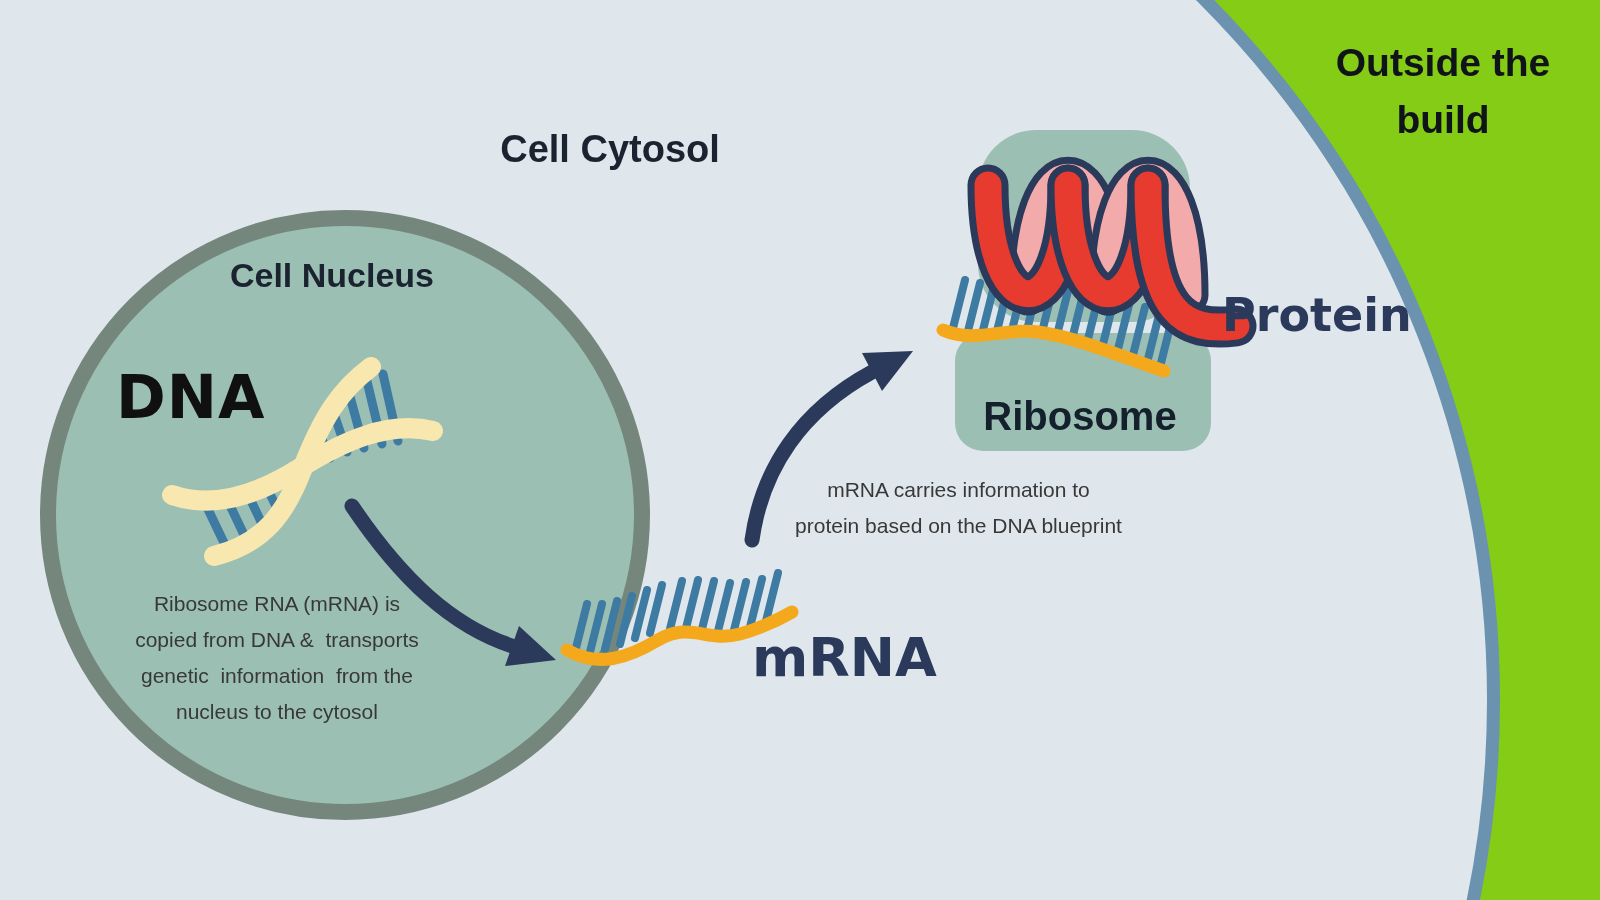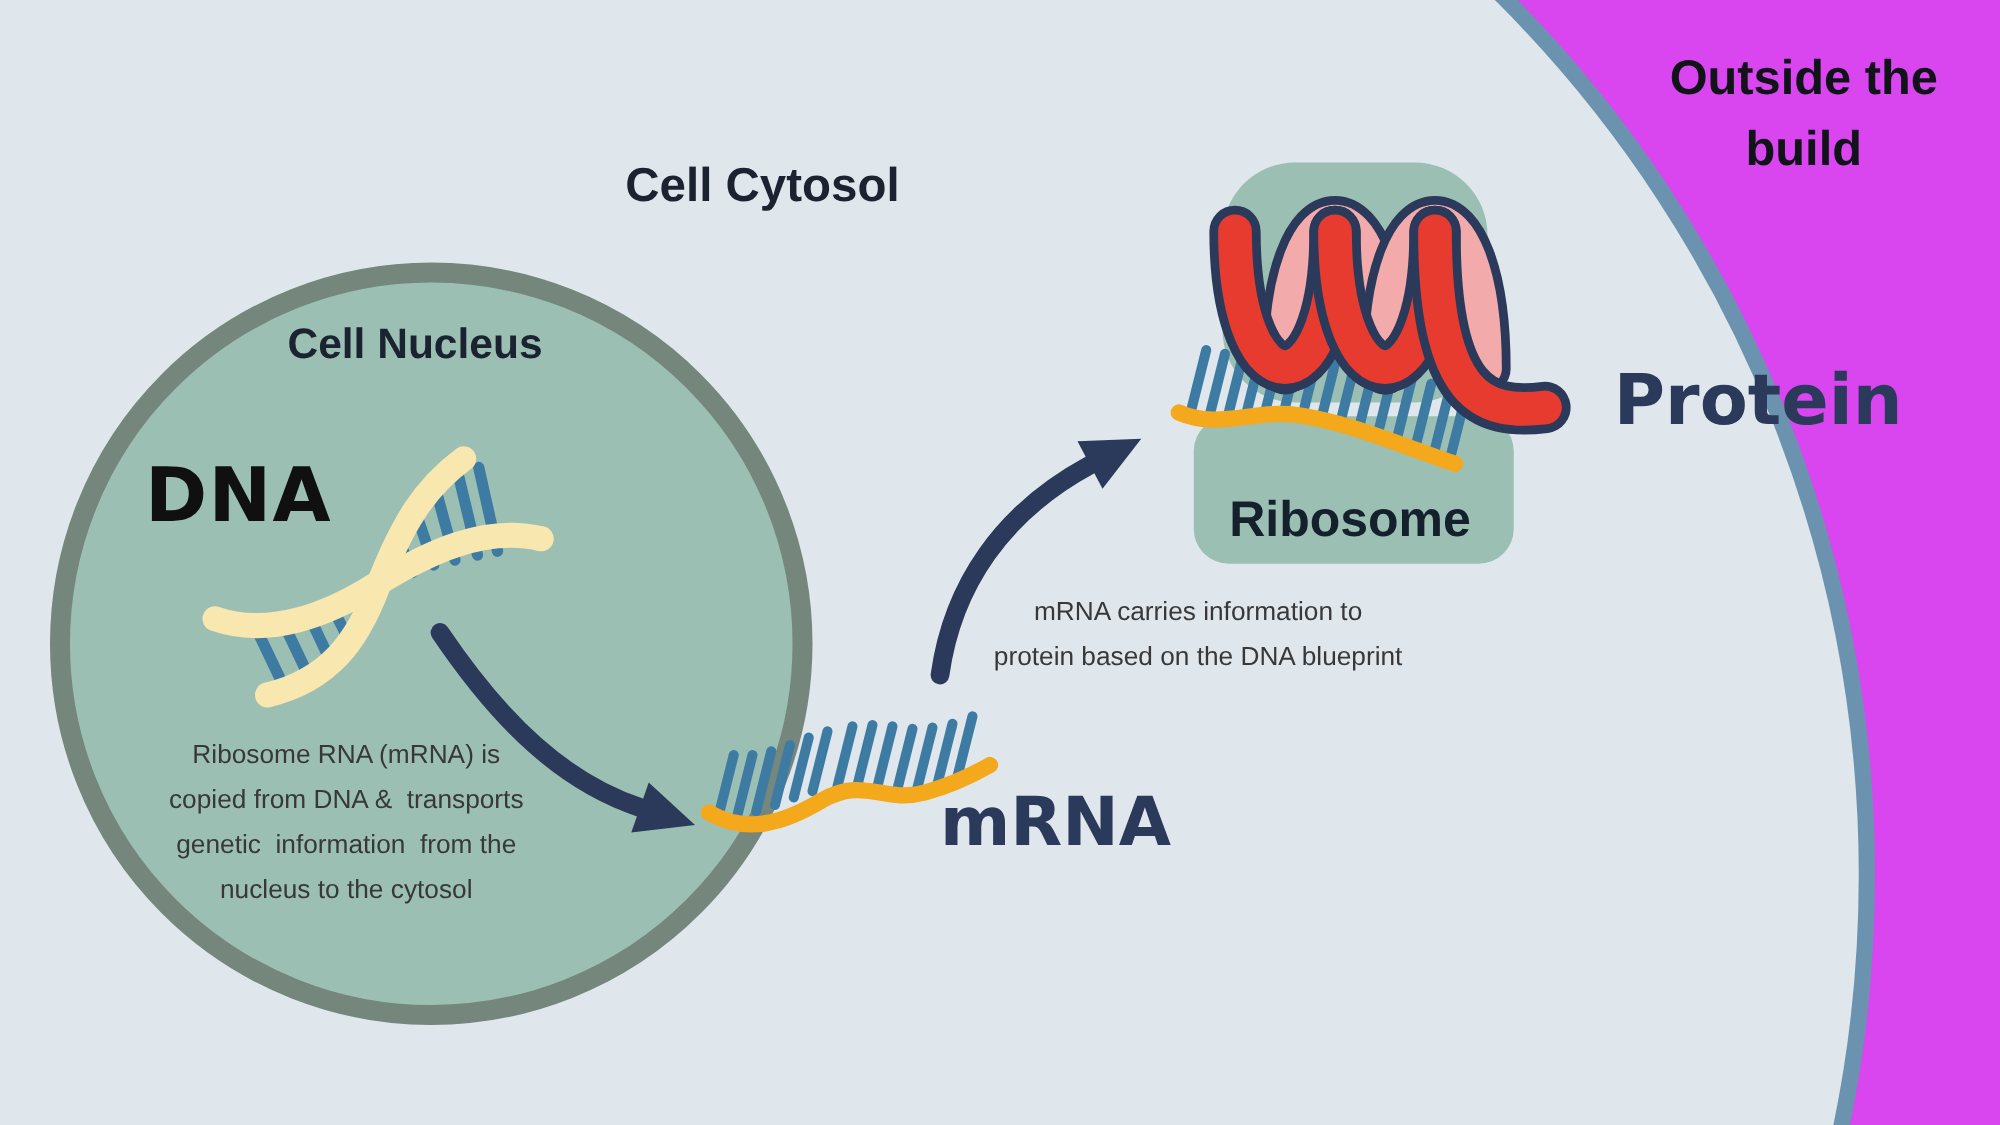--- a/index.html
+++ b/index.html
@@ -1,32 +1,32 @@
 <!DOCTYPE html>
 <html><head>
 <meta charset="utf-8">
 <style>
   html,body{margin:0;padding:0;background:#ffffff;}
-  .stage{position:relative;width:1600px;height:900px;background:#d946ef;overflow:hidden;
+  .stage{position:relative;width:1600px;height:900px;background:#84cc16;overflow:hidden;
          font-family:"Liberation Sans",sans-serif;}
   .cell-circle{position:absolute;left:-500px;top:-300px;width:2000px;height:2000px;
          border-radius:50%;background:#dfe7ed;border:13px solid #6b93af;box-sizing:border-box;}
   .nucleus-circle{position:absolute;left:40px;top:210px;width:610px;height:610px;
          border-radius:50%;background:#9cbfb4;border:16px solid #75877c;box-sizing:border-box;}
   .art{position:absolute;left:0;top:0;width:1600px;height:900px;pointer-events:none;}
   .lbl{position:absolute;text-align:center;}
   .outside-label{left:1318px;top:34px;width:250px;font-size:39px;line-height:57px;
          font-weight:700;color:#101418;}
   .cytosol-label{left:460px;top:128px;width:300px;font-size:38px;font-weight:700;color:#1c2330;}
   .nucleus-label{left:132px;top:256px;width:400px;font-size:34px;font-weight:700;color:#1c2330;}
   .dna-label{left:116px;top:362px;width:220px;text-align:left;font-size:60px;font-weight:bold;
          color:#101010;font-family:"DejaVu Sans",sans-serif;letter-spacing:1px;}
   .mrna-label{left:752px;top:626px;width:260px;text-align:left;font-size:54px;font-weight:bold;
          color:#2b3a5a;font-family:"DejaVu Sans",sans-serif;}
-  .protein-label{left:1222px;top:288px;width:300px;text-align:right;font-size:56px;font-weight:bold;
+  .protein-label{left:1222px;top:288px;width:300px;text-align:left;font-size:46px;font-weight:bold;
          color:#2b3a5a;font-family:"DejaVu Sans",sans-serif;}
   .ribosome-label{left:960px;top:394px;width:240px;font-size:40px;font-weight:700;color:#14202c;}
   .caption{font-size:21px;line-height:36px;color:#383838;}
   .nucleus-caption{left:112px;top:586px;width:330px;}
   .cytosol-caption{left:756px;top:472px;width:405px;text-align:center;}
   .caption-line{white-space:pre-wrap;}
 </style>
 </head>
 <body>
 

